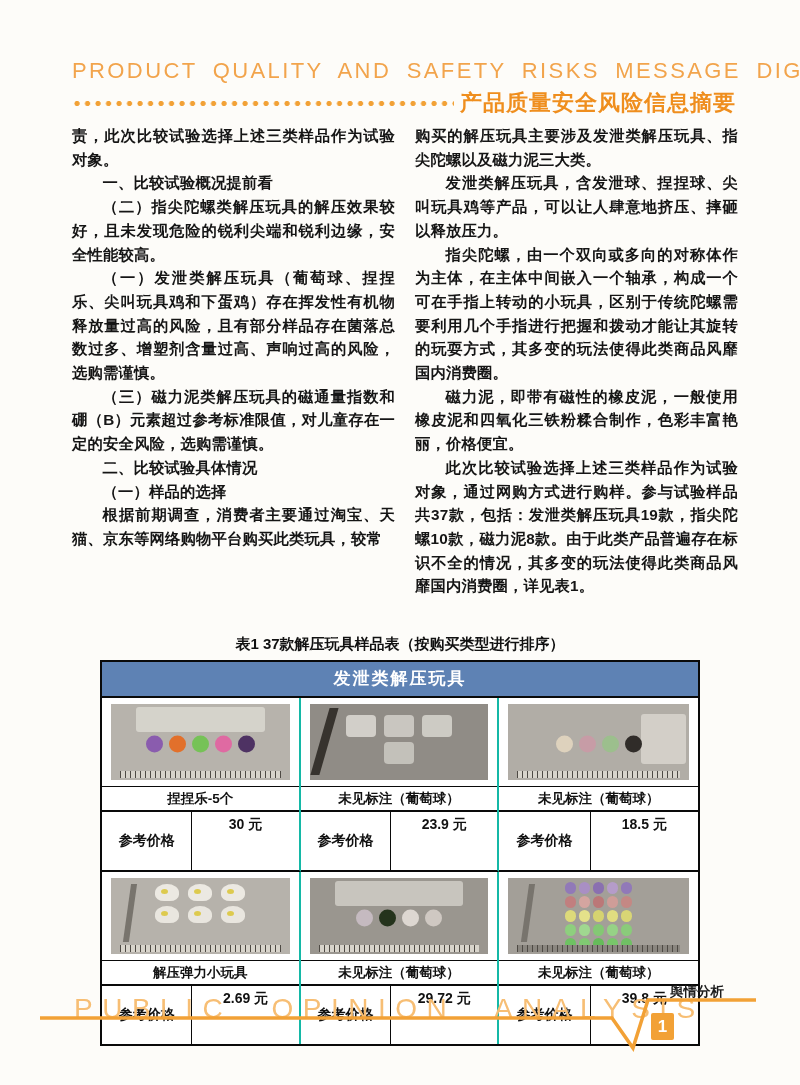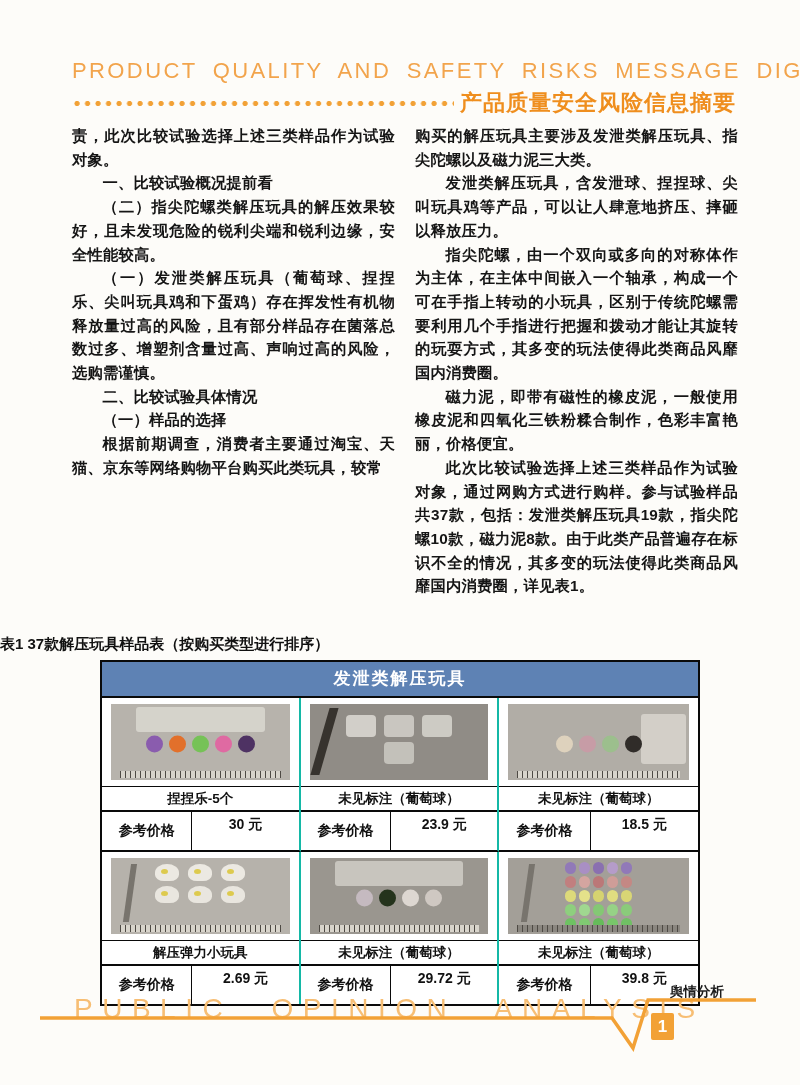--- a/index.html
+++ b/index.html
@@ -21,37 +21,37 @@
   .header-zh { font-size:22px; font-weight:700; color:var(--accent_deep); letter-spacing:1px; white-space:nowrap; }
 
   
   .columns { position:absolute; left:72px; top:124px; width:666px; display:flex; gap:20px; }
   .col { width:323px; font-size:15.3px; line-height:23.7px; color:#151515;
          font-weight:700; text-align:justify; letter-spacing:0.2px; }
   .col p { text-indent:2em; }
   .col p.cont { text-indent:0; }
 
   
-  .caption { position:absolute; left:0; top:635px; width:800px; text-align:left;
+  .caption { position:absolute; left:0; top:635px; width:800px; text-align:center;
              font-size:15px; font-weight:700; color:#111; }
   .sample-table { position:absolute; left:100px; top:660px; width:600px;
                   border:2.5px solid #0a0a0a; background:#fff; }
   .t-head { background:var(--table_header_bg); color:var(--table_header_text);
             text-align:center; font-size:17px; font-weight:700; letter-spacing:2px;
             padding:5px 0 6px; border-bottom:2px solid #0a0a0a; }
   .t-grid { display:grid; grid-template-columns:1fr 1fr 1fr; }
   .t-cell { border-right:2px solid #14b8a6; background:#fff; }
   .t-cell:nth-child(3n) { border-right:none; }
   .t-cell:nth-child(-n+3) { border-bottom:2px solid #0a0a0a; }
   .photo { position:relative; margin:6px 9px; height:76px; overflow:hidden; }
   .name { border-top:1.5px solid #0a0a0a; text-align:center; font-size:13.5px;
           font-weight:700; color:#111; padding:2.5px 0; }
   .price-row { display:flex; border-top:2px solid #0a0a0a; }
   .price-label { width:46%; border-right:1.5px solid #0a0a0a; text-align:center;
-                 font-size:14px; font-weight:700; padding:10px 0; color:#111; }
+                 font-size:14px; font-weight:700; padding:20px 0; color:#111; }
   .price-val { flex:1; text-align:center; font-size:14px; font-weight:700;
                padding:3.5px 0; color:#111; }
 
   
   .items { position:absolute; display:flex; justify-content:center; align-items:center; }
   .items-row { left:0; right:0; top:50%; transform:translateY(-38%); gap:6px; }
   .ball { width:17px; height:17px; border-radius:50%; display:block; }
   .items-bags { left:50%; transform:translateX(-50%); top:14%; width:120px; flex-wrap:wrap; gap:5px 8px; }
   .bag { width:30px; height:22px; border-radius:4px; display:block; opacity:.9; }
   .items-figures { left:50%; transform:translateX(-50%); top:8%; width:118px; flex-wrap:wrap; gap:5px 9px; }
@@ -93,20 +93,21 @@
     <div class="dots"></div>
     <div class="header-zh">产品质量安全风险信息摘要</div>
   </div>
 
   <div class="columns">
     <div class="col">
       <p class="cont">责，此次比较试验选择上述三类样品作为试验对象。</p>
       <p>一、比较试验概况提前看</p>
       <p>（二）指尖陀螺类解压玩具的解压效果较好，且未发现危险的锐利尖端和锐利边缘，安全性能较高。</p>
       <p>（一）发泄类解压玩具（葡萄球、捏捏乐、尖叫玩具鸡和下蛋鸡）存在挥发性有机物释放量过高的风险，且有部分样品存在菌落总数过多、增塑剂含量过高、声响过高的风险，选购需谨慎。</p>
+      <p>（三）磁力泥类解压玩具的磁通量指数和硼（B）元素超过参考标准限值，对儿童存在一定的安全风险，选购需谨慎。</p>
       <p>二、比较试验具体情况</p>
       <p>（一）样品的选择</p>
       <p>根据前期调查，消费者主要通过淘宝、天猫、京东等网络购物平台购买此类玩具，较常</p>
     </div>
     <div class="col">
       <p class="cont">购买的解压玩具主要涉及发泄类解压玩具、指尖陀螺以及磁力泥三大类。</p>
       <p>发泄类解压玩具，含发泄球、捏捏球、尖叫玩具鸡等产品，可以让人肆意地挤压、摔砸以释放压力。</p>
       <p>指尖陀螺，由一个双向或多向的对称体作为主体，在主体中间嵌入一个轴承，构成一个可在手指上转动的小玩具，区别于传统陀螺需要利用几个手指进行把握和拨动才能让其旋转的玩耍方式，其多变的玩法使得此类商品风靡国内消费圈。</p>
       <p>磁力泥，即带有磁性的橡皮泥，一般使用橡皮泥和四氧化三铁粉糅合制作，色彩丰富艳丽，价格便宜。</p>
       <p>此次比较试验选择上述三类样品作为试验对象，通过网购方式进行购样。参与试验样品共37款，包括：发泄类解压玩具19款，指尖陀螺10款，磁力泥8款。由于此类产品普遍存在标识不全的情况，其多变的玩法使得此类商品风靡国内消费圈，详见表1。</p>

